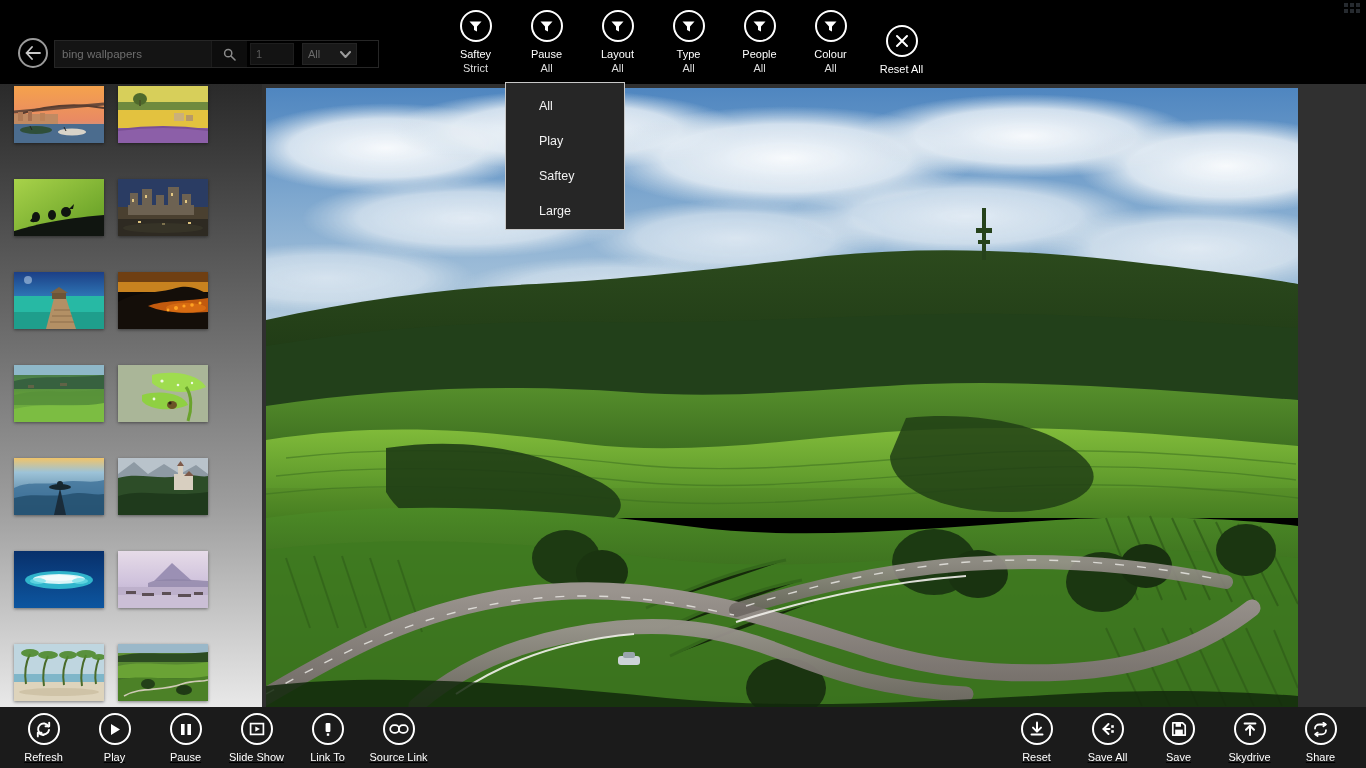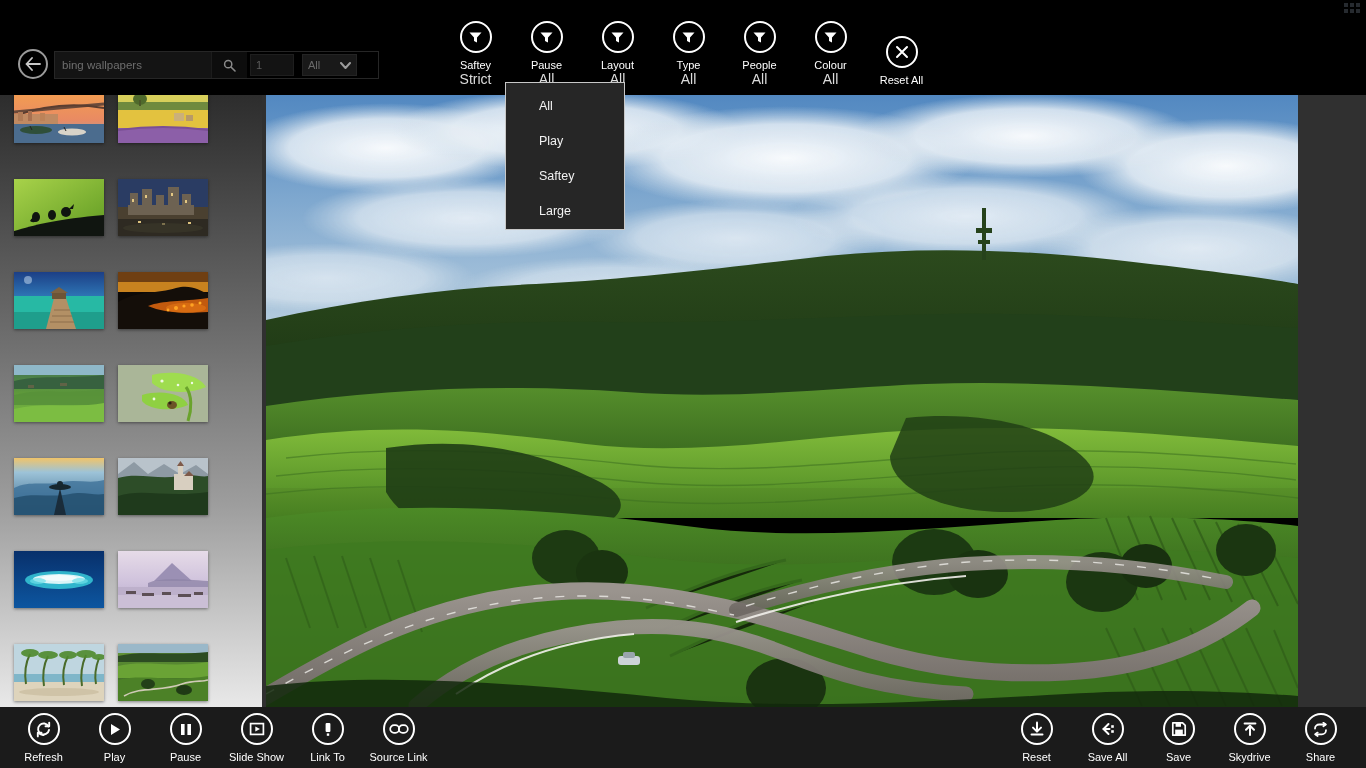--- a/index.html
+++ b/index.html
@@ -6,21 +6,21 @@
   html, body {
     width: 1366px; height: 768px;
     background: #000;
     font-family: "Liberation Sans", sans-serif;
     overflow: hidden;
   }
   #app { position: relative; width: 1366px; height: 768px; background: #000; }
 
   
   #topbar {
-    position: absolute; left: 0; top: 15px; width: 1366px; height: 80px;
+    position: absolute; left: 0; top: 4px; width: 1366px; height: 80px;
     background: #000; z-index: 40;
   }
   #back-btn {
     position: absolute; left: 18px; top: 34px;
     width: 30px; height: 30px; border: 2px solid #9a9a9a; border-radius: 50%;
     display: flex; align-items: center; justify-content: center;
     cursor: pointer;
   }
   #back-btn svg { display: block; }
 
@@ -65,21 +65,21 @@
   .filter {
     width: 71px; display: flex; flex-direction: column; align-items: center;
     cursor: pointer;
   }
   .filter .circ {
     width: 32px; height: 32px; border: 2px solid #ffffff; border-radius: 50%;
     display: flex; align-items: center; justify-content: center;
     margin-bottom: 5px;
   }
   .filter .flabel { color: #fff; font-size: 11px; line-height: 14px; }
-  .filter .fvalue { color: #dcdcdc; font-size: 14px; line-height: 15px; }
+  .filter .fvalue { color: #dcdcdc; font-size: 11px; line-height: 15px; }
 
   
   #size-dropdown {
     position: absolute; left: 505px; top: 82px; width: 120px; height: 148px;
     background: #262626; border: 1px solid #c8c8c8; z-index: 60;
     padding-top: 6px;
   }
   .dd-item {
     height: 35px; line-height: 35px; padding-left: 33px;
     color: #f2f2f2; font-size: 12.5px; cursor: pointer;
@@ -112,20 +112,21 @@
     overflow: hidden; background: #000;
   }
   #hero svg { display: block; width: 1032px; height: 620px; }
 
   
   #appbar {
     position: absolute; left: 0; bottom: 0; width: 1366px; height: 61px;
     background: #1b1b1b; z-index: 50;
     display: flex; align-items: flex-start; justify-content: space-between;
     padding-top: 6px;
+    text-decoration: underline;
   }
   #appbar-left, #appbar-right { display: flex; }
   #appbar-left { margin-left: 8px; }
   #appbar-right { margin-right: 10px; }
   .cmd {
     width: 71px; display: flex; flex-direction: column; align-items: center;
     cursor: pointer;
   }
   .cmd .circ {
     width: 32px; height: 32px; border: 2px solid #ffffff; border-radius: 50%;

